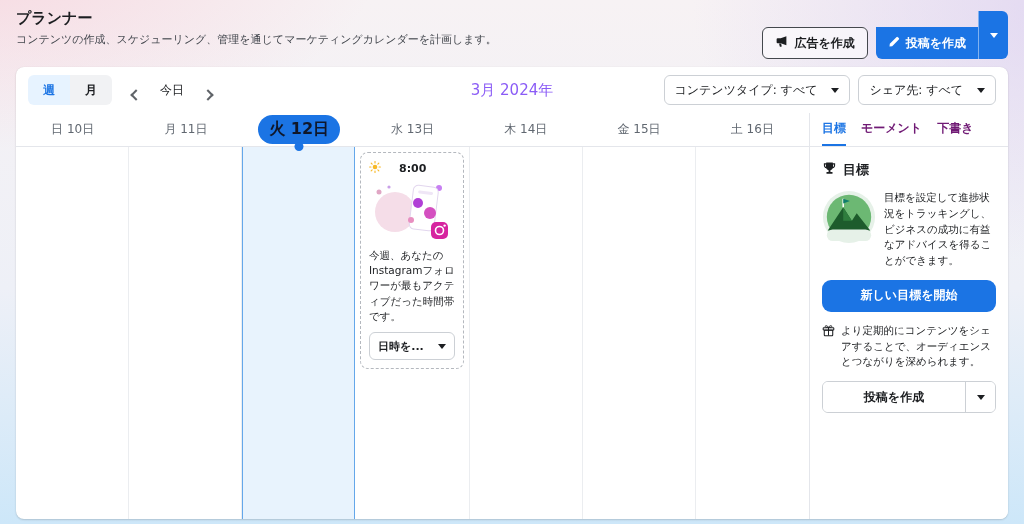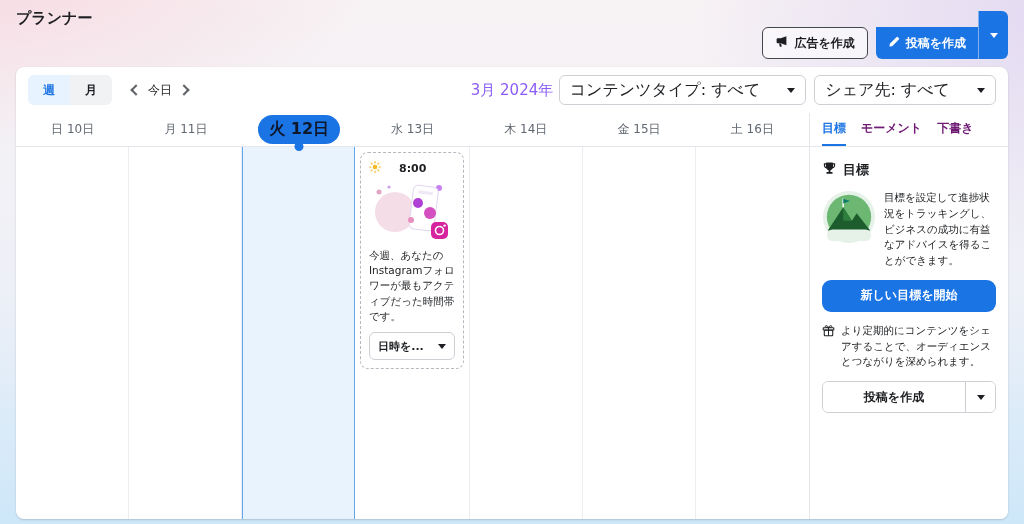--- a/index.html
+++ b/index.html
@@ -24,28 +24,28 @@
   .btn-primary { background:#1b74e4; color:#fff; border-radius:0; }
   .caret-btn { width:30px; background:#1b74e4; border:none; border-left:1px solid rgba(255,255,255,.45); display:flex; align-items:center; justify-content:center; cursor:pointer; color:#fff; }
   .caret { width:0; height:0; border-left:4px solid transparent; border-right:4px solid transparent; border-top:5px solid currentColor; display:inline-block; }
   
   .card { margin:0 16px; height:452px; background:#fff; border-radius:8px; box-shadow:0 1px 2px rgba(0,0,0,.15), 0 0 1px rgba(0,0,0,.1); display:flex; flex-direction:column; overflow:hidden; }
   .toolbar { position:relative; display:flex; align-items:center; padding:8px 12px; height:46px; flex:none; }
   .toggle { display:flex; }
   .toggle-btn { height:30px; padding:0 15px; font-size:12px; font-weight:bold; border:none; cursor:pointer; font-family:inherit; }
   .toggle-week { background:#e7f3ff; color:#1b74e4; border-radius:6px 0 0 6px; }
   .toggle-month { background:#f1f2f4; color:#1c1e21; border-radius:0 6px 6px 0; }
-  .cal-nav { display:flex; align-items:center; gap:8px; margin-left:20px; }
+  .cal-nav { display:flex; align-items:flex-end; gap:20px; margin-left:20px; }
   .chev { width:8px; height:8px; border-left:2px solid #5f6368; border-bottom:2px solid #5f6368; display:inline-block; cursor:pointer; }
   .chev-left { transform:rotate(45deg); }
   .chev-right { transform:rotate(-135deg); }
   .today { font-size:12px; color:#1c1e21; cursor:pointer; background:none; border:none; font-family:inherit; }
   .month-title { position:absolute; left:50%; transform:translateX(-50%); font-size:15px; font-weight:normal; color:#8b5cf6; }
   .filters { margin-left:auto; display:flex; gap:8px; }
-  .filter-btn { display:flex; align-items:center; gap:27px; height:30px; padding:0 10px; border:1px solid #ccd0d5; border-radius:6px; background:#fff; font-size:16px; color:#1c1e21; cursor:pointer; font-family:inherit;justify-content:space-between; }
+  .filter-btn { display:flex; align-items:center; gap:14px; height:30px; padding:0 10px; border:1px solid #ccd0d5; border-radius:6px; background:#fff; font-size:12px; color:#1c1e21; cursor:pointer; font-family:inherit;justify-content:space-between; }
   .filter-btn .caret { color:#1c1e21; }
   
   .content { flex:1; display:flex; min-height:0; }
   .calendar { flex:1; display:flex; flex-direction:column; border-right:1px solid #e4e6eb; min-width:0; }
   .day-headers { display:grid; grid-template-columns:repeat(7,1fr); height:34px; border-bottom:1px solid #e4e6eb; flex:none; }
   .day-header { display:flex; align-items:center; justify-content:center; font-size:12px; color:#606770; cursor:pointer; }
   .day-pill { background:#1b74e4; color:#0f172a; font-weight:bold; padding:4px 11px; border-radius:999px; font-size:16px; }
   .grid { flex:1; display:grid; grid-template-columns:repeat(7,1fr); min-height:0; }
   .col { border-right:1px solid #ebedf0; position:relative; }
   .col:last-child { border-right:none; }
@@ -75,20 +75,21 @@
   .split-outline .caret-part { width:30px; border:none; border-left:1px solid #ccd0d5; display:flex; align-items:center; justify-content:center; background:#fff; cursor:pointer; color:#1c1e21; }
 </style>
 </head>
 <body>
 
 <div class="page">
 
   <header class="topbar">
     <div>
       <h1 class="page-title">プランナー</h1>
+      <p class="page-subtitle">コンテンツの作成、スケジューリング、管理を通じてマーケティングカレンダーを計画します。</p>
     </div>
     <div class="topbar-actions">
       <button class="btn btn-outline">
         <span>
           <svg width="13" height="13" viewBox="0 0 16 16">
               <path d="M14 1.5v11L7 10H3.2A1.2 1.2 0 0 1 2 8.8V5.2A1.2 1.2 0 0 1 3.2 4H7l7-2.5z" fill="#1c1e21"></path>
               <path d="M5 10.5l.8 3.3a.9.9 0 0 0 .9.7h.8a.7.7 0 0 0 .7-.9L7.5 10.5z" fill="#1c1e21"></path>
             </svg>
         </span>
         <span>広告を作成</span>

